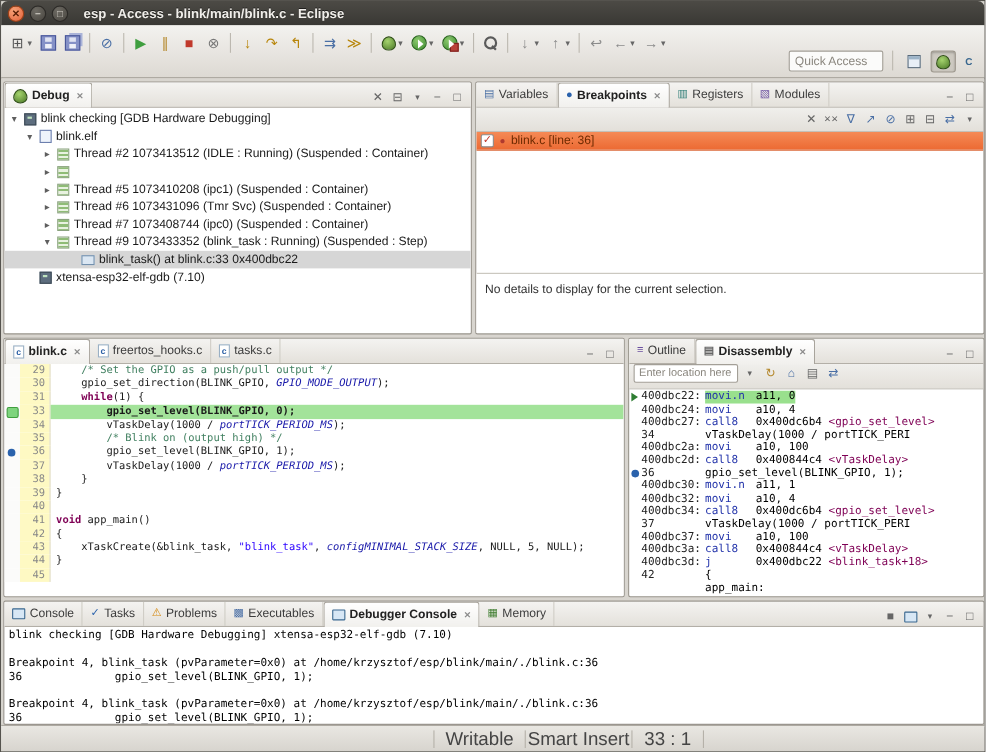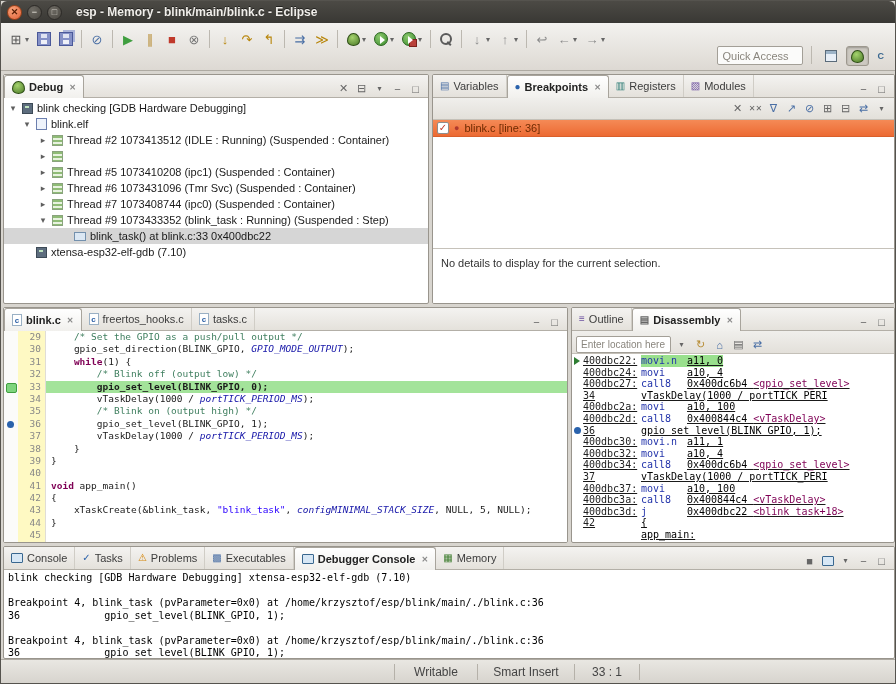--- a/index.html
+++ b/index.html
@@ -128,62 +128,62 @@
   .cl.hl .codewrap { background:#a3e39a;font-weight:bold; }
   .cl.hl .mk::after { content:""; position:absolute; left:2px; top:2px; width:9px; height:8px;
         background:#7ed47e; border:1px solid #3f9e3f; border-radius:2px; }
   .cl.bpline .mk::after { content:""; position:absolute; left:3px; top:3px; width:7px; height:7px;
         background:#2a62ac; border-radius:50%; }
   .c { color:#3f7f5f; } .k { color:#7f0055; font-weight:bold;text-align:right; } .m { color:#1616a8; font-style:italic; }
   .s { color:#2a00ff; }
 
   
   .dtool { height:23px; background:linear-gradient(#f0efec,#e3e0da); border-bottom:1px solid #c4c0b8;
-           display:flex; align-items:flex-end; gap:2px; padding:0 4px; flex-shrink:0; }
+           display:flex; align-items:flex-start; gap:2px; padding:0 4px; flex-shrink:0; }
   .loc { width:95px; height:17px; border:1px solid #a39f97; border-radius:2px; background:#fff;
          font-family:"Liberation Sans",sans-serif; font-size:10px; padding:0 4px; color:#333; }
   .loc::placeholder { color:#8a867e; }
   .dbody { flex:1; overflow:hidden; font-family:"DejaVu Sans Mono",monospace; font-size:10px; padding-top:1px; }
-  .drow { display:flex; height:11.6px; line-height:11.6px; white-space:pre; overflow:hidden;text-decoration:underline; }
+  .drow { display:flex; height:11.6px; line-height:11.6px; white-space:pre; overflow:hidden; }
   .dg { width:11px; flex-shrink:0; position:relative; }
   .dg.ip::after { content:""; position:absolute; left:2px; top:2px; border-left:6px solid #2e7d32;
         border-top:4px solid transparent; border-bottom:4px solid transparent; }
   .dg.bpd::after { content:""; position:absolute; left:2px; top:2px; width:7px; height:7px;
         background:#2a62ac; border-radius:50%; }
   .da { width:58px; flex-shrink:0; color:#222; }
   .dm { display:inline-block; width:46px; color:#2233aa; }
   .do { color:#000; } .dy { color:#7f0055; } .dt { color:#000; }
   .ins.hl { background:#99e08d; }
 
   
   .cbody { flex:1; overflow:hidden; font-family:"DejaVu Sans Mono",monospace; font-size:10px;
            line-height:12.5px; padding:2px 4px; color:#000; }
   .conline { height:12.5px; white-space:pre; }
 
   
   .statusbar { position:absolute; bottom:0; left:0; right:0; height:24px;
                background:linear-gradient(#e9e7e2,#d7d4ce); border-top:1px solid #aeaaa2;
-               display:flex; align-items:center; font-size:12px; color:#444; }
+               display:flex; align-items:center; font-size:17px; color:#444; }
   .sspacer { width:393px; }
   .ssep { width:1px; height:16px; background:#b5b1a9; }
   .sseg { text-align:center; }
   .sseg.w1{ width:82px; } .sseg.w2{ width:96px; } .sseg.w3{ width:64px; }
 </style>
 </head>
 <body>
 
 <div class="window">
 
   <div class="titlebar">
     <div class="winbtns">
       <span class="wbtn close">✕</span>
       <span class="wbtn">−</span>
       <span class="wbtn">□</span>
     </div>
-    <span class="title">esp - Memory - blink/main/blink.c - Eclipse</span>
+    <span class="title">esp - Access - blink/main/blink.c - Eclipse</span>
   </div>
 
   <div class="toolbar">
     <div class="tbrow">
       <span class="tb">⊞</span>
         <span class="tcaret">▾</span>
       <span class="tb">
           <span class="i-save"></span>
         </span>
       <span class="tb">
@@ -382,21 +382,20 @@
         </div>
         <div class="viewbar">
           <span class="vb">−</span>
           <span class="vb">□</span>
         </div>
       </div>
       <div class="edbody">
         <div class="cl"><span class="mk"></span><span class="ln">29</span><span class="codewrap"><span class="c">    /* Set the GPIO as a push/pull output */</span></span></div>
         <div class="cl"><span class="mk"></span><span class="ln">30</span><span class="codewrap"><span>    gpio_set_direction(BLINK_GPIO, </span><span class="m">GPIO_MODE_OUTPUT</span><span>);</span></span></div>
         <div class="cl"><span class="mk"></span><span class="ln">31</span><span class="codewrap"><span>    </span><span class="k">while</span><span>(1) {</span></span></div>
-        <div class="cl"><span class="mk"></span><span class="ln">32</span><span class="codewrap"><span class="c">        /* Blink off (output low) */</span></span></div>
         <div class="cl hl"><span class="mk"></span><span class="ln">33</span><span class="codewrap"><span>        gpio_set_level(BLINK_GPIO, 0);</span></span></div>
         <div class="cl"><span class="mk"></span><span class="ln">34</span><span class="codewrap"><span>        vTaskDelay(1000 / </span><span class="m">portTICK_PERIOD_MS</span><span>);</span></span></div>
         <div class="cl"><span class="mk"></span><span class="ln">35</span><span class="codewrap"><span class="c">        /* Blink on (output high) */</span></span></div>
         <div class="cl bpline"><span class="mk"></span><span class="ln">36</span><span class="codewrap"><span>        gpio_set_level(BLINK_GPIO, 1);</span></span></div>
         <div class="cl"><span class="mk"></span><span class="ln">37</span><span class="codewrap"><span>        vTaskDelay(1000 / </span><span class="m">portTICK_PERIOD_MS</span><span>);</span></span></div>
         <div class="cl"><span class="mk"></span><span class="ln">38</span><span class="codewrap"><span>    }</span></span></div>
         <div class="cl"><span class="mk"></span><span class="ln">39</span><span class="codewrap"><span>}</span></span></div>
         <div class="cl"><span class="mk"></span><span class="ln">40</span><span class="codewrap"><span></span></span></div>
         <div class="cl"><span class="mk"></span><span class="ln">41</span><span class="codewrap"><span class="k">void</span><span> app_main()</span></span></div>
         <div class="cl"><span class="mk"></span><span class="ln">42</span><span class="codewrap"><span>{</span></span></div>

